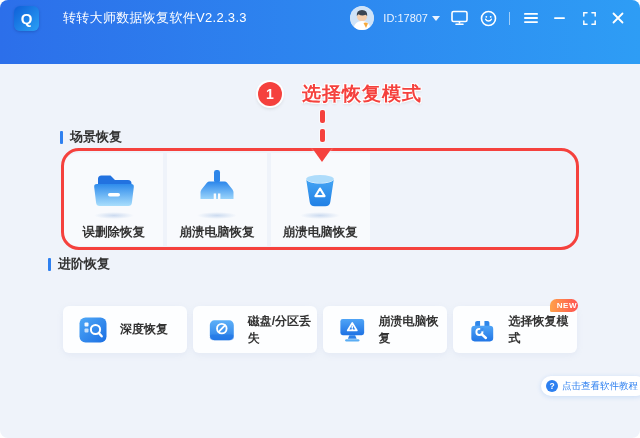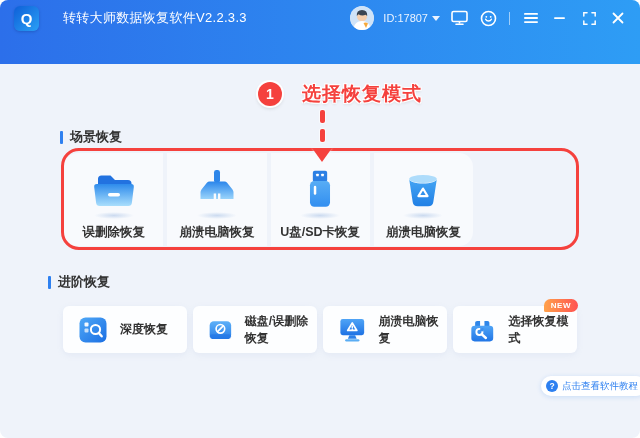--- a/index.html
+++ b/index.html
@@ -33,41 +33,41 @@
   .arrow .dash{width:5px;height:13px;background:#F5413D;border-radius:2px;margin-bottom:6px;
     box-shadow:0 0 0 1px rgba(255,255,255,.6);}
   .arrow .head{width:0;height:0;border-left:10px solid transparent;border-right:10px solid transparent;
     border-top:14px solid #F5413D;filter:drop-shadow(0 0 1px rgba(255,255,255,.7));}
 
   
   .section-title{position:absolute;display:flex;align-items:center;gap:7px;}
   .section-title .bar{width:3px;height:13px;background:#2E80F0;border-radius:1px;}
   .section-title .txt{font-size:13px;font-weight:700;color:#333;}
   .st-scene{left:48px;top:128px;margin-left:12px;}
-  .st-adv{left:48px;top:273px;}
+  .st-adv{left:48px;top:255px;}
 
   
   .scene-row{position:absolute;left:64px;top:153px;width:409px;height:93px;
     display:grid;grid-template-columns:repeat(4,1fr);gap:4px;border-radius:14px;overflow:hidden;}
   .scene-card{background:#F8FAFD;display:flex;flex-direction:column;align-items:center;cursor:pointer;}
   .scene-card .iconwrap{margin-top:11px;height:46px;display:flex;align-items:flex-end;}
   .icon-shadow{width:40px;height:7px;margin-top:2px;border-radius:50%;
     background:radial-gradient(ellipse at center,rgba(120,160,215,.35),rgba(120,160,215,0) 70%);}
   .scene-card .lbl{margin-top:5px;font-size:12.5px;color:#333;font-weight:600;}
 
   .red-frame{position:absolute;left:61px;top:148px;width:518px;height:102px;
     border:3px solid #F5413D;border-radius:18px;z-index:8;pointer-events:none;}
 
   
   .adv-row{position:absolute;left:63px;top:306px;width:514px;height:47px;
     display:grid;grid-template-columns:repeat(4,1fr);gap:6px;}
   .adv-card{position:relative;background:#FDFEFF;border-radius:6px;display:flex;align-items:center;
     padding-left:15px;cursor:pointer;box-shadow:0 2px 6px rgba(140,165,205,.12);}
   .adv-card .lbl{margin-left:12px;font-size:12px;color:#333;font-weight:600;}
-  .new-badge{position:absolute;top:-7px;right:-1px;padding:2px 7px 2px 7px;border-radius:8px 8px 8px 2px;
+  .new-badge{position:absolute;top:-7px;right:-1px;padding:2px 1px 2px 7px;border-radius:8px 8px 8px 2px;
     background:linear-gradient(90deg,#FFA24A,#FF5252);color:#fff;font-size:8px;font-weight:800;letter-spacing:.5px;}
 
   
   .tutorial{position:absolute;left:541px;top:376px;height:20px;background:#fff;border-radius:11px;
     display:flex;align-items:center;gap:4px;padding:0 8px 0 5px;cursor:pointer;
     box-shadow:0 1px 5px rgba(46,128,240,.20);}
   .q-circle{width:12px;height:12px;border-radius:50%;background:#2E80F0;color:#fff;font-size:8.5px;font-weight:700;
     display:flex;align-items:center;justify-content:center;}
   .tutorial .txt{font-size:9.5px;color:#2E80F0;font-weight:400;white-space:nowrap;}
 </style>
@@ -187,39 +187,20 @@
           <rect x="19" y="2" width="6" height="13" rx="2.4" fill="#2E86E9"></rect>
           <path d="M14.5 13.5 h15 q1.6 0 2.6 1.3 l5.4 6.6 q1 1.3 1 2.9 v6.7 H5.5 v-6.7 q0-1.6 1-2.9 l5.4-6.6 q1-1.3 2.6-1.3 z" fill="url(#gBrush)"></path>
           <rect x="18.7" y="25.5" width="2.4" height="5.5" fill="#F8FAFD"></rect>
           <rect x="23" y="25.5" width="2.4" height="5.5" fill="#F8FAFD"></rect>
         </svg>
       </div>
       <div class="icon-shadow"></div>
       <div class="lbl">崩溃电脑恢复</div>
     </div>
 
-    <div class="scene-card">
-      <div class="iconwrap">
-        <svg width="40" height="42" viewBox="0 0 40 44">
-          <defs>
-              <linearGradient id="gUsb" x1="0" y1="0" x2="0" y2="1">
-            <stop offset="0" stop-color="#58ADF5"></stop>
-                <stop offset="1" stop-color="#338FF0"></stop>
-              </linearGradient>
-            </defs>
-          <rect x="12.5" y="3" width="15" height="11.5" rx="2" fill="#2B7FE4"></rect>
-          <rect x="16" y="6" width="2.7" height="2.7" rx=".6" fill="#fff"></rect>
-          <rect x="21.3" y="6" width="2.7" height="2.7" rx=".6" fill="#fff"></rect>
-          <rect x="9.5" y="13.5" width="21" height="27" rx="4.5" fill="url(#gUsb)"></rect>
-          <rect x="13.5" y="18.5" width="2.6" height="9.5" rx="1.3" fill="#fff"></rect>
-        </svg>
-      </div>
-      <div class="icon-shadow"></div>
-      <div class="lbl">U盘/SD卡恢复</div>
-    </div>
 
     <div class="scene-card">
       <div class="iconwrap">
         <svg width="44" height="42" viewBox="0 0 44 44">
           <defs>
               <linearGradient id="gBin" x1="0" y1="0" x2="0" y2="1">
             <stop offset="0" stop-color="#45A5F4"></stop>
                 <stop offset="1" stop-color="#2180E5"></stop>
               </linearGradient>
             </defs>
@@ -265,21 +246,21 @@
             <linearGradient id="gDisk" x1="0" y1="0" x2="0" y2="1">
           <stop offset="0" stop-color="#5DB0F8"></stop>
               <stop offset="1" stop-color="#2A7FE8"></stop>
             </linearGradient>
           </defs>
         <rect x="2" y="4.5" width="26" height="21.5" rx="5" fill="url(#gDisk)"></rect>
         <rect x="2" y="20" width="26" height="6" rx="3" fill="#1B6FE3" opacity=".5"></rect>
         <circle cx="15" cy="13.5" r="5.2" fill="none" stroke="#fff" stroke-width="2"></circle>
         <line x1="11.6" y1="17" x2="18.4" y2="10" stroke="#fff" stroke-width="2" stroke-linecap="round"></line>
       </svg>
-      <div class="lbl">磁盘/误删除恢复</div>
+      <div class="lbl">磁盘/分区丢失</div>
     </div>
 
     <div class="adv-card">
       <svg width="30" height="28" viewBox="0 0 30 28">
         <defs>
             <linearGradient id="gCrash" x1="0" y1="0" x2="0" y2="1">
           <stop offset="0" stop-color="#4FA4F6"></stop>
               <stop offset="1" stop-color="#1E72E4"></stop>
             </linearGradient>
           </defs>

